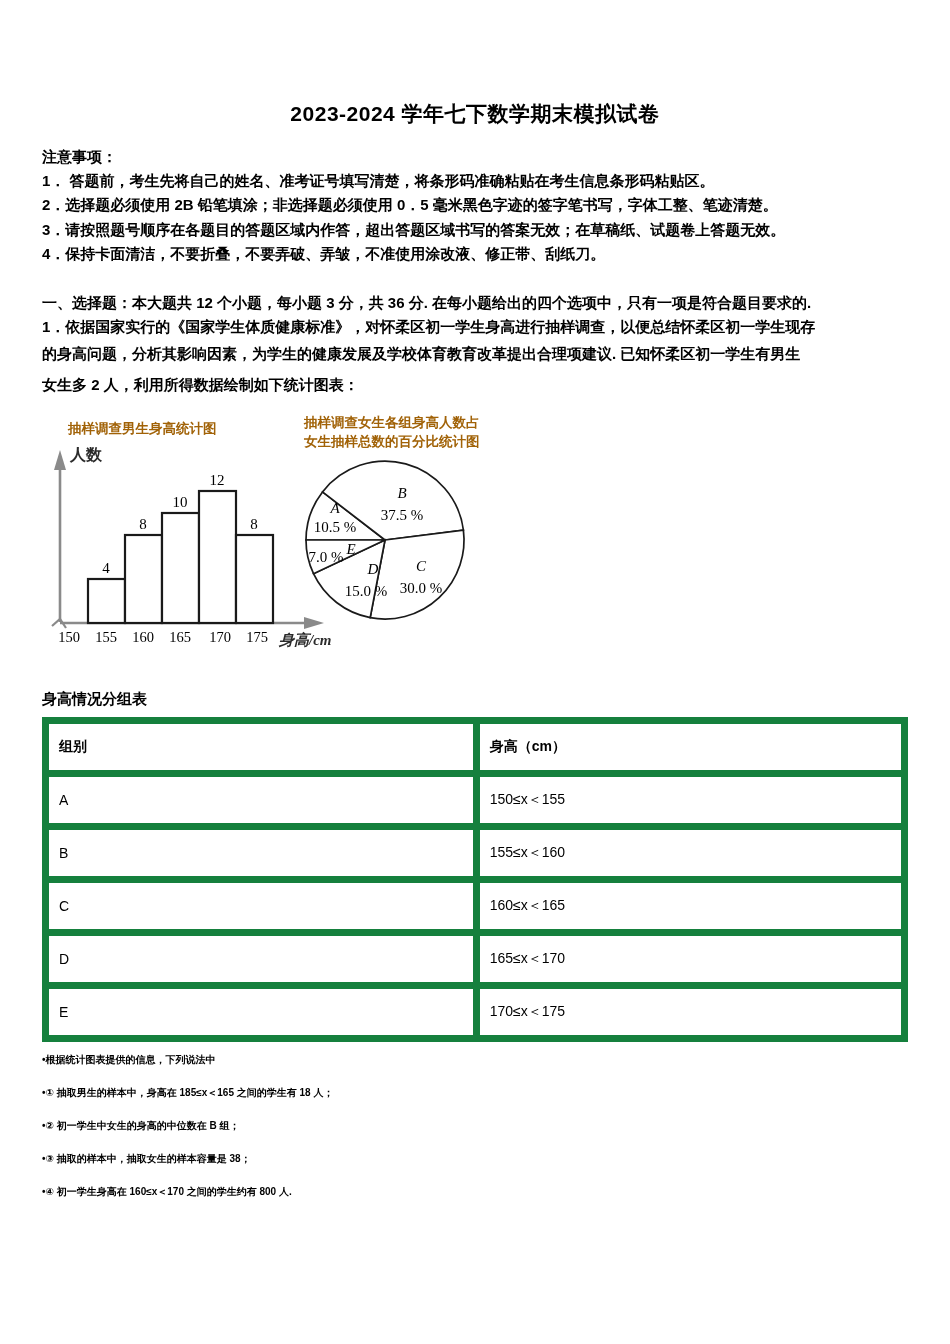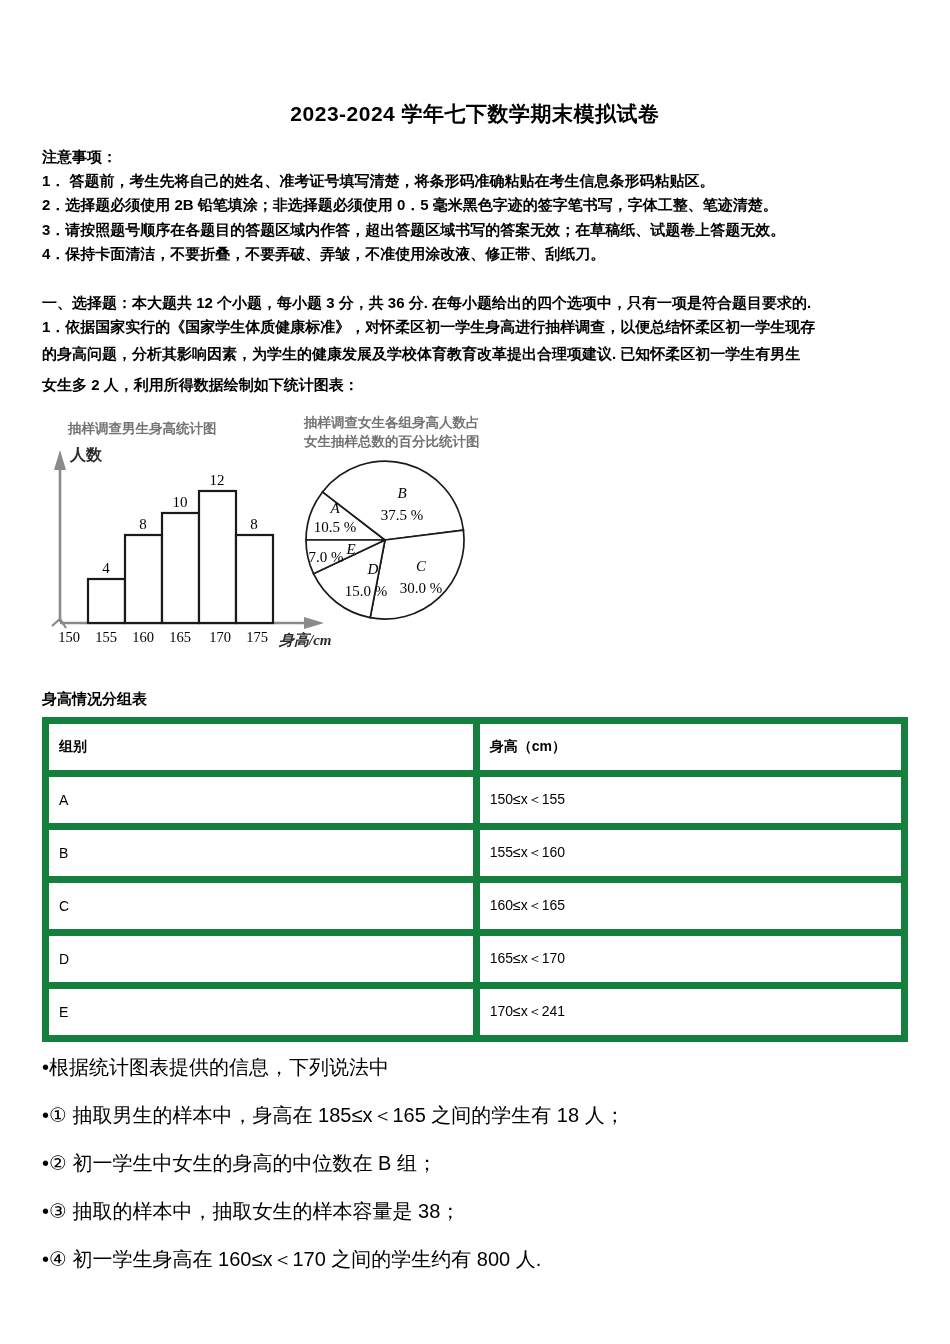--- a/index.html
+++ b/index.html
@@ -70,21 +70,21 @@
   .figures {
     position: relative;
     height: 268px;
     margin-top: 12px;
   }
   .chart-title {
     position: absolute;
     font-family: "Liberation Sans", "DejaVu Sans", sans-serif;
     font-weight: bold;
     font-size: 13.5px;
-    color: #737373;
+    color: #a16207;
     line-height: 1.35;
     white-space: nowrap;
   }
   #bar-title { left: 26px; top: 8px; }
   #pie-title { left: 262px; top: 2px; }
 
   .bar-fig { position: absolute; left: 0px; top: 28px; }
   .pie-fig { position: absolute; left: 248px; top: 38px; }
 
   svg text { font-family: "Liberation Serif", "DejaVu Serif", serif; }
@@ -113,22 +113,22 @@
     font-weight: normal;
   }
   table.group-table th {
     font-weight: bold;
   }
   table.group-table .col-group { width: 47%; }
   .num { font-family: "Liberation Sans", "DejaVu Sans", sans-serif; }
 
   .statement {
     font-family: "Liberation Sans", "DejaVu Sans", sans-serif;
-    font-weight: normal;
-    font-size: 20px;
+    font-weight: bold;
+    font-size: 10px;
     line-height: 1.5;
     margin-top: 18px;
     white-space: nowrap;
   }
   .statement.first { margin-top: 10px; }
 </style>
 </head>
 <body>
 
 <div class="page">
@@ -260,21 +260,21 @@
         <tr>
           <td class="col-group">C</td>
           <td class="num">160≤x＜165</td>
         </tr>
         <tr>
           <td class="col-group">D</td>
           <td class="num">165≤x＜170</td>
         </tr>
         <tr>
           <td class="col-group">E</td>
-          <td class="num">170≤x＜241</td>
+          <td class="num">170≤x＜175</td>
         </tr>
       </tbody>
     </table>
 
     <div class="statement first">•根据统计图表提供的信息，下列说法中</div>
     <div class="statement">•① 抽取男生的样本中，身高在 185≤x＜165 之间的学生有 18 人；</div>
     <div class="statement">•② 初一学生中女生的身高的中位数在 B 组；</div>
     <div class="statement">•③ 抽取的样本中，抽取女生的样本容量是 38；</div>
     <div class="statement">•④ 初一学生身高在 160≤x＜170 之间的学生约有 800 人.</div>
 

